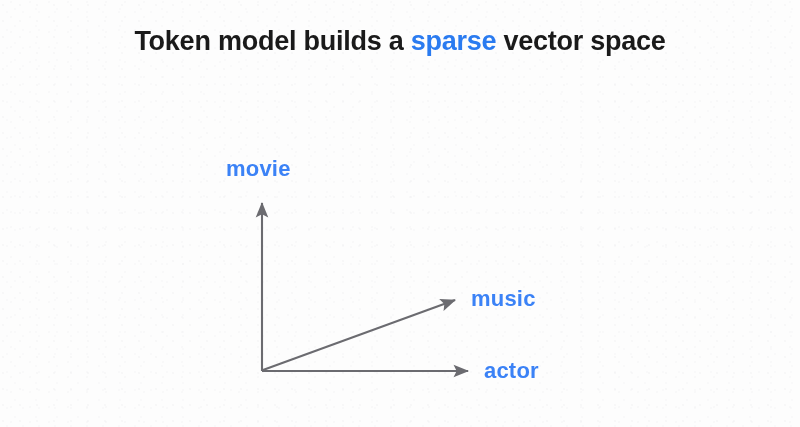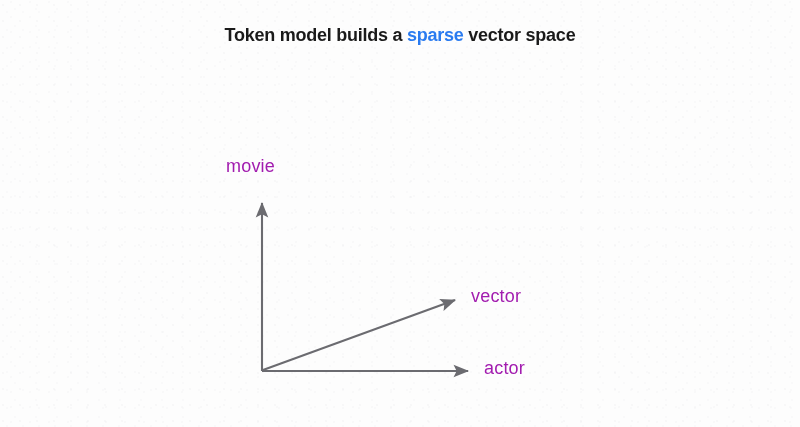--- a/index.html
+++ b/index.html
@@ -33,44 +33,44 @@
   .title-block {
     position: absolute;
     left: 0;
     top: 24px;
     width: 800px;
     text-align: center;
     line-height: 1.30;
   }
   .title-line {
     display: block;
-    font-size: 18px;
+    font-size: 27px;
     font-weight: 700;
     letter-spacing: -0.25px;
     color: #1a1a1a;
     white-space: pre;
   }
   .hl {
     color: #2a7bf0;
     font-weight: 700;
   }
 
   
   .diagram {
     position: absolute;
     left: 0;
     top: 0;
     width: 800px;
     height: 427px;
   }
   .axis-label {
     position: absolute;
-    font-size: 18px;
-    font-weight: 400;
-    color: #a21caf;
+    font-size: 22px;
+    font-weight: 700;
+    color: #3b82f6;
     letter-spacing: 0.2px;
     white-space: nowrap;
   }
   .label-movie { left: 226px; top: 156px; }
   .label-music { left: 471px; top: 286px; }
   .label-actor { left: 484px; top: 358px; }
 </style>
 </head>
 <body>
 
@@ -90,15 +90,15 @@
     </defs>
 
     <line x1="262" y1="371" x2="262" y2="203" stroke="#6b6b70" stroke-width="2.1" marker-end="url(#ah)"></line>
 
     <line x1="262" y1="371" x2="468" y2="371" stroke="#6b6b70" stroke-width="2.1" marker-end="url(#ah)"></line>
 
     <line x1="263" y1="370" x2="455" y2="300" stroke="#6b6b70" stroke-width="2.1" marker-end="url(#ah)"></line>
   </svg>
 
   <div class="axis-label label-movie">movie</div>
-  <div class="axis-label label-music">vector</div>
+  <div class="axis-label label-music">music</div>
   <div class="axis-label label-actor">actor</div>
 </div>
 
 </body></html>

